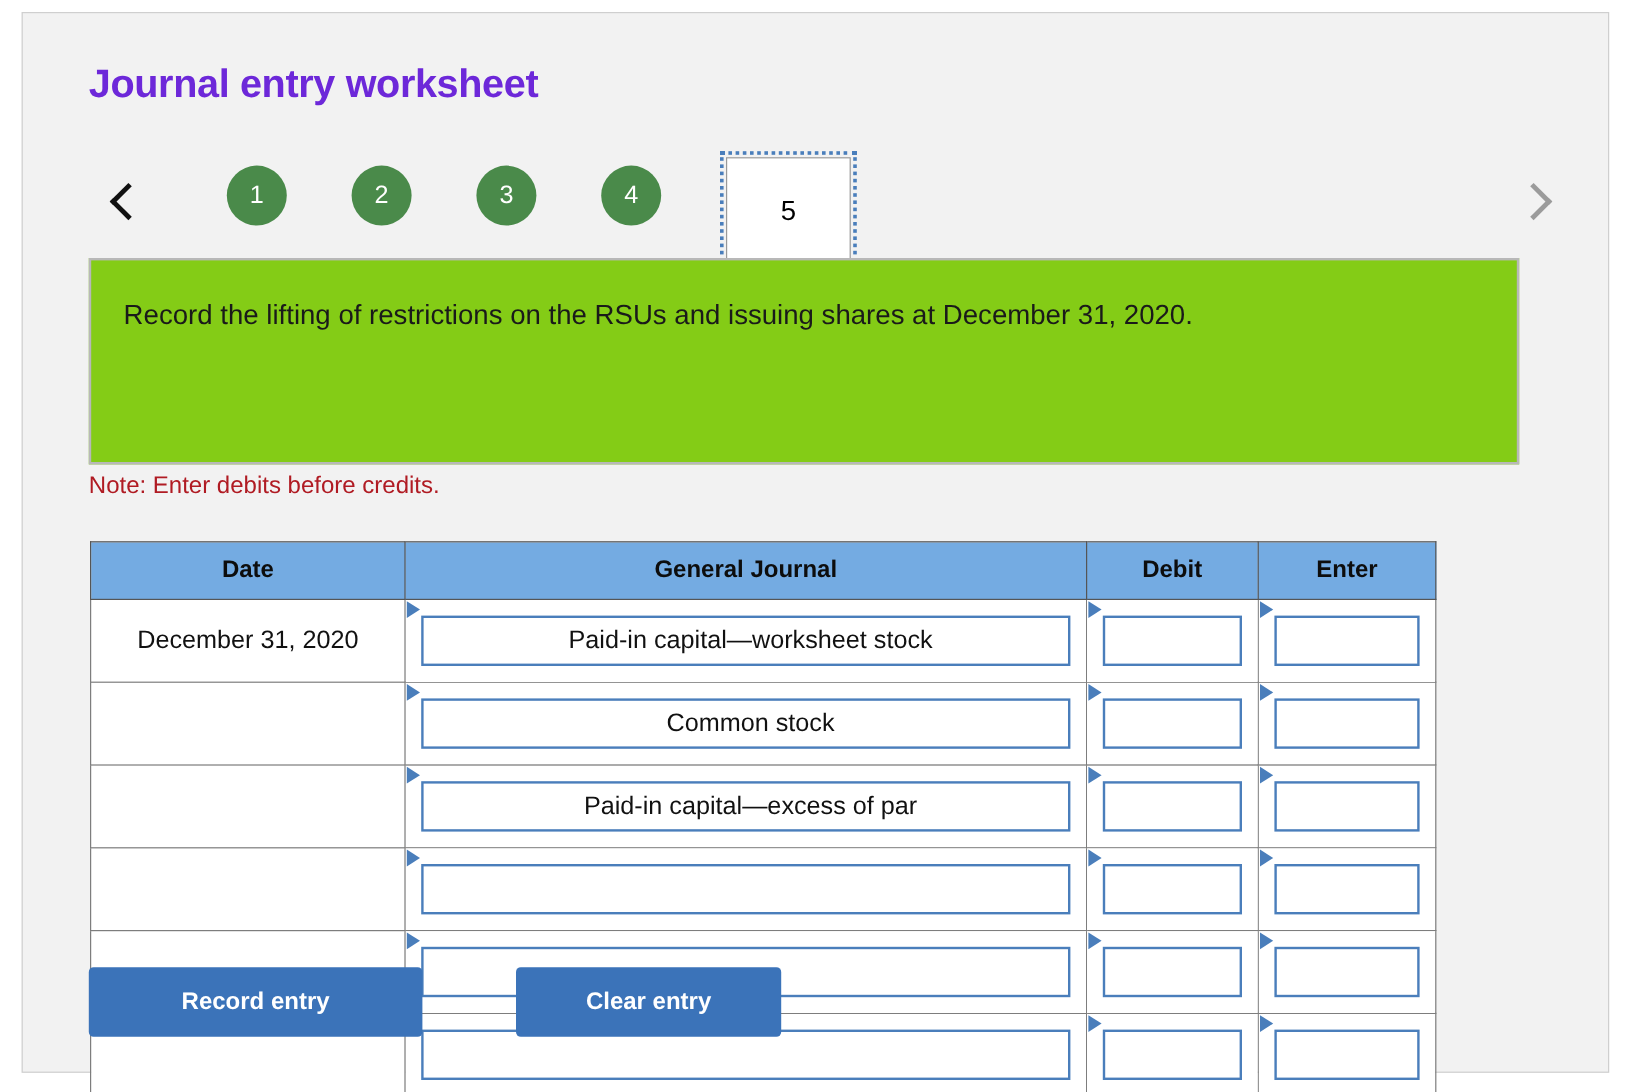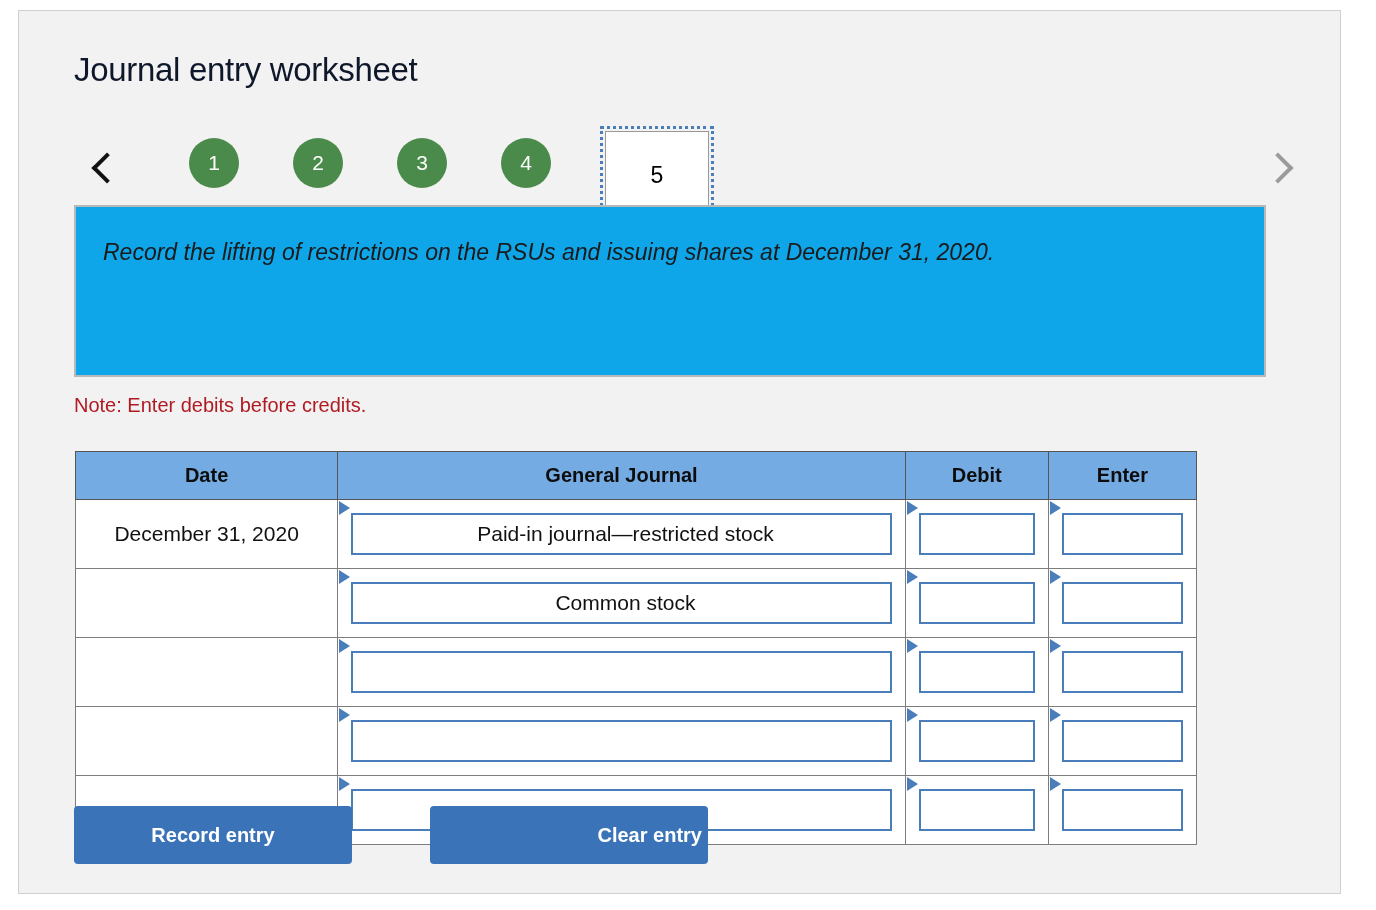--- a/index.html
+++ b/index.html
@@ -26,22 +26,22 @@
     background: #f2f2f2;
     border: 1px solid #cfcfcf;
   }
 
   
   .worksheet-title {
     position: absolute;
     left: 55px;
     top: 40px;
     font-size: 33px;
-    font-weight: normal;
-    color: #0f172a;
+    font-weight: bold;
+    color: #6d28d9;
     letter-spacing: -0.3px;
     white-space: nowrap;
   }
 
   
   .pager {
     position: absolute;
     left: 40px;
     top: 112px;
     width: 1245px;
@@ -120,26 +120,25 @@
     outline: 3px dotted #4a7ebb;
     outline-offset: 2px;
     cursor: pointer;
     user-select: none;
   }
 
   
   .instruction-box {
     position: absolute;
     left: 55px;
-    top: 194px;
+    top: 204px;
     width: 1192px;
     height: 172px;
-    background: #0ea5e9;
+    background: #84cc16;
     border: 2px solid #b8b8b8;
-    font-style: italic;
   }
   .instruction-text {
     position: absolute;
     left: 27px;
     top: 27px;
     right: 70px;
     font-size: 23px;
     line-height: 36px;
     color: #1a1a1a;
   }
@@ -238,21 +237,21 @@
     color: #ffffff;
     font-size: 20px;
     font-weight: bold;
     border: none;
     border-radius: 4px;
     height: 58px;
     cursor: pointer;
     font-family: "Liberation Sans", sans-serif;
   }
   .btn-record { left: 55px;  top: 795px; width: 278px; }
-  .btn-clear  { left: 411px; top: 795px; width: 278px; text-align: right; }
+  .btn-clear  { left: 411px; top: 795px; width: 221px; }
   .btn-view   { left: 945px; top: 795px; width: 322px; }
 </style>
 </head>
 <body>
 
 <div class="panel">
 
   <div class="worksheet-title">Journal entry worksheet</div>
 
   <div class="pager">
@@ -302,21 +301,21 @@
         <th>General Journal</th>
         <th>Debit</th>
         <th>Enter</th>
       </tr>
     </thead>
     <tbody>
 
       <tr>
         <td class="cell-date">December 31, 2020</td>
         <td class="cell-input">
-          <span class="field">Paid-in journal—restricted stock</span>
+          <span class="field">Paid-in capital—worksheet stock</span>
           <span class="corner-marker"></span>
         </td>
         <td class="cell-input">
           <span class="field blank"></span>
           <span class="corner-marker"></span>
         </td>
         <td class="cell-input">
           <span class="field blank"></span>
           <span class="corner-marker"></span>
         </td>
@@ -331,20 +330,35 @@
         <td class="cell-input">
           <span class="field blank"></span>
           <span class="corner-marker"></span>
         </td>
         <td class="cell-input">
           <span class="field blank"></span>
           <span class="corner-marker"></span>
         </td>
       </tr>
 
+      <tr>
+        <td class="cell-date"></td>
+        <td class="cell-input">
+          <span class="field">Paid-in capital—excess of par</span>
+          <span class="corner-marker"></span>
+        </td>
+        <td class="cell-input">
+          <span class="field blank"></span>
+          <span class="corner-marker"></span>
+        </td>
+        <td class="cell-input">
+          <span class="field blank"></span>
+          <span class="corner-marker"></span>
+        </td>
+      </tr>
 
       <tr>
         <td class="cell-date"></td>
         <td class="cell-input">
           <span class="field blank"></span>
           <span class="corner-marker"></span>
         </td>
         <td class="cell-input">
           <span class="field blank"></span>
           <span class="corner-marker"></span>

